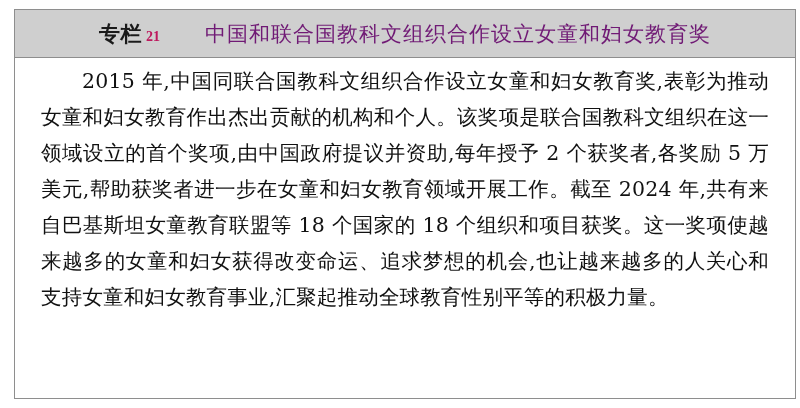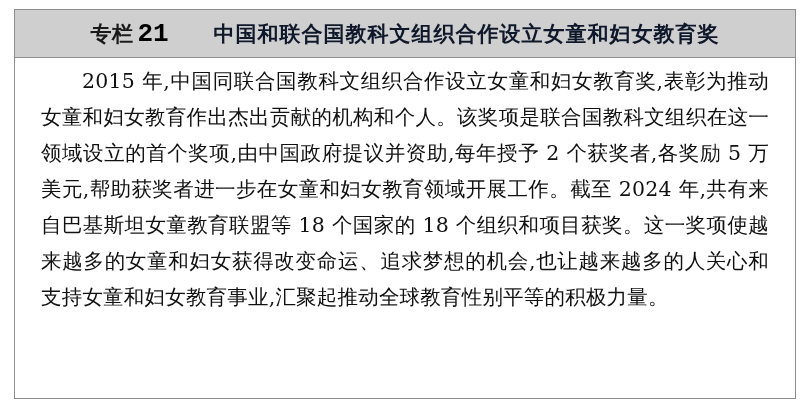--- a/index.html
+++ b/index.html
@@ -44,30 +44,30 @@
     align-items: baseline;
     white-space: nowrap;
   }
   .box-label {
     font-size: 21px;
     font-weight: bold;
     color: #1a1a1a;
     letter-spacing: 0.5px;
   }
   .box-number {
-    font-size: 26px;
+    font-size: 14px;
     font-weight: bold;
-    color: #000000;
+    color: #be185d;
     margin-left: 4px;
-    font-family: Liberation Mono, monospace;
+    font-family: Liberation Serif, serif;
   }
   .box-title {
     font-size: 21px;
-    font-weight: bold;
-    color: #0f172a;
+    font-weight: normal;
+    color: #701a75;
     margin-left: 45px;
     letter-spacing: 1px;
   }
   .box-body {
     padding: 5px 26px 10px 26px;
     box-sizing: border-box;
   }
   .para {
     font-size: 20.5px;
     line-height: 36px;

